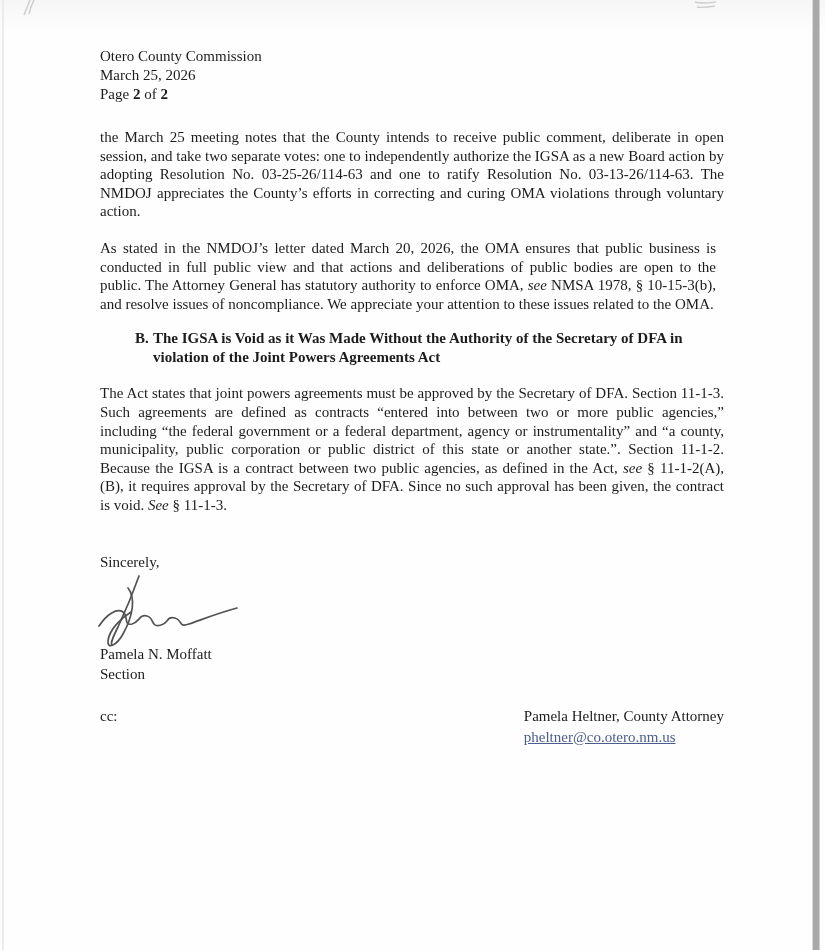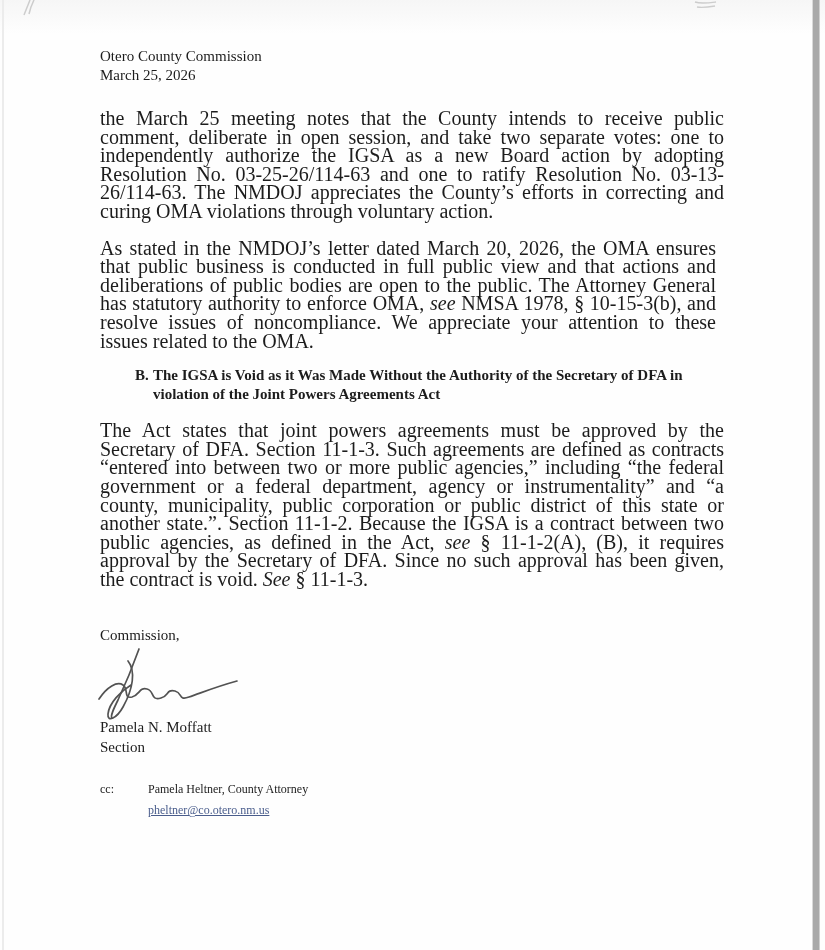--- a/index.html
+++ b/index.html
@@ -30,41 +30,41 @@
   }
   .artifact { position: absolute; opacity: 0.45; }
   .content {
     position: relative;
     padding: 47px 101px 0 100px;
     box-sizing: border-box;
     width: 825px;
   }
   .header-block { font-size: 15px; line-height: 19px; }
   .body-par {
-    font-size: 20px;
+    font-size: 15px;
     line-height: 18.6px;
     text-align: justify;
   }
   .p1 { margin: 24px 0 0 0; }
   .p2 { margin: 18px 8px 0 0; }
   .p3 { margin: 17px 0 0 0; }
   .heading-b {
     margin: 16px 0 0 35px;
     font-weight: bold;
     font-size: 15px;
     line-height: 19px;
     display: flex;
   }
   .heading-b .hb-label { width: 18px; flex: none; }
   .heading-b .hb-text { flex: 1; }
   .sincerely { margin-top: 38px; font-size: 15px; line-height: 19px; }
   .signature-wrap { height: 72px; margin-left: -5px; margin-top: 0; }
   .sig-svg { display: block; }
   .name-block { font-size: 15px; line-height: 20px; }
-  .cc-block { margin-top: 22px; display: flex; font-size: 12px; line-height: 21px; }
+  .cc-block { margin-top: 22px; display: flex; font-size: 15px; line-height: 21px; justify-content: space-between; }
   .cc-label { width: 48px; flex: none; }
   .cc-lines a {
     color: #4a5d8c;
     text-decoration: underline;
     cursor: pointer;
   }
   .it { font-style: italic; }
   b, .bold { font-weight: bold; }
 </style>
 </head>
@@ -79,34 +79,35 @@
     <path d="M1,2 C7,4 14,3 22,2 M3,7 C9,8 15,7 21,6" stroke="#9a9a9a" stroke-width="1.4" fill="none"></path>
   </svg>
   <div class="left-edge"></div>
   <div class="right-strip"></div>
 
   <div class="content">
 
     <div class="header-block">
       <div>Otero County Commission</div>
       <div>March 25, 2026</div>
+      <div><span>Page </span><b>2</b><span> of </span><b>2</b></div>
     </div>
 
     <p class="body-par p1">the March 25 meeting notes that the County intends to receive public comment, deliberate in open session, and take two separate votes: one to independently authorize the IGSA as a new Board action by adopting Resolution No. 03-25-26/114-63 and one to ratify Resolution No. 03-13-26/114-63. The NMDOJ appreciates the County’s efforts in correcting and curing OMA violations through voluntary action.</p>
 
     <p class="body-par p2"><span>As stated in the NMDOJ’s letter dated March 20, 2026, the OMA ensures that public business is conducted in full public view and that actions and deliberations of public bodies are open to the public. The Attorney General has statutory authority to enforce OMA, </span><span class="it">see</span><span> NMSA 1978, § 10-15-3(b), and resolve issues of noncompliance. We appreciate your attention to these issues related to the OMA.</span></p>
 
     <div class="heading-b">
       <span class="hb-label">B.</span>
       <span class="hb-text">The IGSA is Void as it Was Made Without the Authority of the Secretary of DFA in violation of the Joint Powers Agreements Act</span>
     </div>
 
     <p class="body-par p3"><span>The Act states that joint powers agreements must be approved by the Secretary of DFA. Section 11-1-3. Such agreements are defined as contracts “entered into between two or more public agencies,” including “the federal government or a federal department, agency or instrumentality” and “a county, municipality, public corporation or public district of this state or another state.”. Section 11-1-2. Because the IGSA is a contract between two public agencies, as defined in the Act, </span><span class="it">see</span><span> § 11-1-2(A), (B), it requires approval by the Secretary of DFA. Since no such approval has been given, the contract is void. </span><span class="it">See</span><span> § 11-1-3.</span></p>
 
-    <div class="sincerely">Commission,</div>
+    <div class="sincerely">Sincerely,</div>
 
     <div class="signature-wrap">
       <svg class="sig-svg" width="150" height="76" viewBox="0 0 150 76">
         <g fill="none" stroke="#3b3b3b" stroke-width="1.7" stroke-linecap="round" opacity="0.88">
           <path d="M44,4 C39,18 31,38 23,55 C19,63 15,71 17,73"></path>
           <path d="M33,16 C41,26 38,44 28,62 C22,73 12,78 13,69 C14,58 26,46 36,40"></path>
           <path d="M4,54 C12,42 22,36 28,40 C34,44 28,54 37,52 C45,50 44,42 52,44 C60,46 55,56 66,53 C74,51 71,44 80,46 C88,48 83,56 94,52 C106,48 120,42 142,36"></path>
         </g>
       </svg>
     </div>

